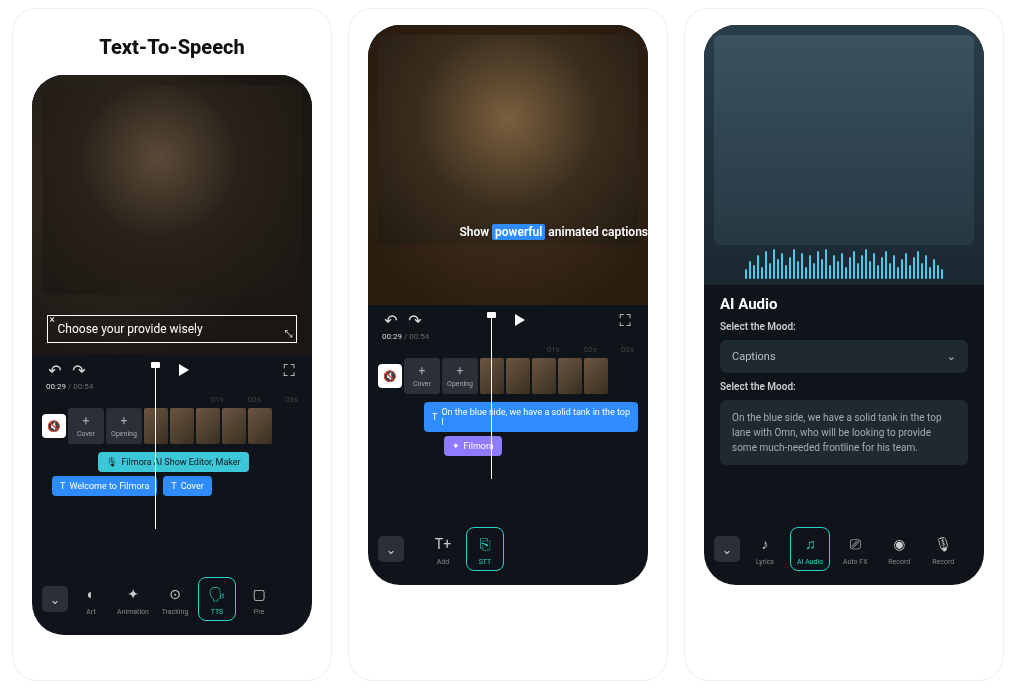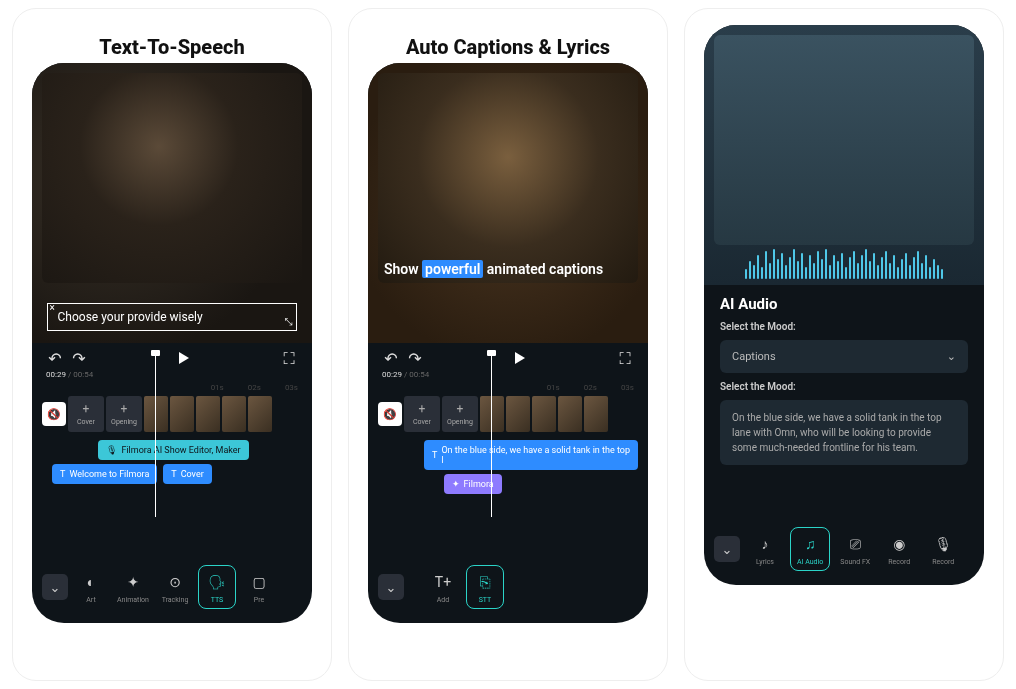--- a/index.html
+++ b/index.html
@@ -1,27 +1,27 @@
 <!DOCTYPE html>
 <html><head>
 <meta charset="utf-8">
 <style>
 *{margin:0;padding:0;box-sizing:border-box;font-family:-apple-system,BlinkMacSystemFont,"Segoe UI",Roboto,sans-serif}
 body{background:#fff;width:1016px;height:689px;display:flex;justify-content:space-between;padding:8px 12px;gap:16px}
 .card{flex:1;background:#fff;border:1px solid #eee;border-radius:24px;padding:16px 18px;display:flex;flex-direction:column;align-items:center}
-.card-title{font-size:20px;font-weight:800;color:#111;margin:10px 0 4px}
+.card-title{font-size:20px;font-weight:800;color:#111;margin:10px 0 16px}
 .phone{width:100%;max-width:280px;background:#0e1419;border-radius:32px;overflow:hidden;display:flex;flex-direction:column;height:560px;position:relative}
 .preview{width:100%;height:280px;background:#1a1a1a;position:relative;display:flex;align-items:flex-end;justify-content:center;padding:12px}
 .preview-1{background:radial-gradient(circle at 30% 40%,#3a3228 0%,#1a1612 70%)}
 .preview-2{background:radial-gradient(circle at 50% 50%,#4a3520 0%,#2a1d10 80%)}
 .preview-3{background:linear-gradient(180deg,#2a3d4a 0%,#1a2832 100%);align-items:flex-end;padding:0}
 .text-box{border:1px solid #fff;padding:6px 10px;color:#fff;font-size:12px;position:relative;width:98%}
 .text-box .x{position:absolute;top:-2px;left:2px;font-size:10px}
 .text-box .exp{position:absolute;bottom:2px;right:4px;font-size:10px}
-.caption-line{color:#fff;font-size:14px;font-weight:600;position:absolute;bottom:66px;left:16px;right:0;text-align:left}
+.caption-line{color:#fff;font-size:12px;font-weight:600;position:absolute;bottom:66px;left:5px;right:0;text-align:right}
 .hl{background:#2e8cff;padding:1px 3px;border-radius:2px}
 .wave-row{display:flex;gap:2px;align-items:flex-end;width:100%;height:38px;justify-content:center;padding:0 10px 6px}
 .wave-row span{width:2px;background:#4fc8e8;border-radius:1px}
 .player{display:flex;align-items:center;justify-content:space-between;padding:6px 14px 2px;color:#aaa}
 .player .center{flex:1;text-align:center}
 .ico{width:18px;height:18px;display:inline-flex;align-items:center;justify-content:center;color:#ddd;cursor:pointer}
 .play{border-left:10px solid #fff;border-top:6px solid transparent;border-bottom:6px solid transparent;width:0;height:0;display:inline-block}
 .timecode{font-size:8px;color:#666;padding:0 14px 4px}
 .timecode .cur{color:#ddd}
 .ticks{display:flex;gap:24px;font-size:8px;color:#444;padding:0 14px 4px}
@@ -127,21 +127,20 @@
         </div>
       <div class="tool">
           <span class="ti">▢</span>
           <span>Pre</span>
         </div>
     </div>
   </div>
 </div>
 
 <div class="card">
-  <div class="card-title">Auto Captions &amp; Lyrics</div>
   <div class="phone">
     <div class="preview preview-2">
       <div class="person p2"></div>
       <div class="caption-line">
         <span>Show </span><span class="hl">powerful</span><span> animated captions</span>
       </div>
     </div>
     <div class="player">
       <span class="ico">↶</span>
       <span class="ico" style="margin-left:6px">↷</span>
@@ -266,21 +265,21 @@
       <div class="tool">
           <span class="ti">♪</span>
           <span>Lyrics</span>
         </div>
       <div class="tool tool-active">
           <span class="ti">♫</span>
           <span>AI Audio</span>
         </div>
       <div class="tool">
           <span class="ti">⎚</span>
-          <span>Sound FX</span>
+          <span>Auto FX</span>
         </div>
       <div class="tool">
           <span class="ti">◉</span>
           <span>Record</span>
         </div>
       <div class="tool">
           <span class="ti">🎙</span>
           <span>Record</span>
         </div>
     </div>

